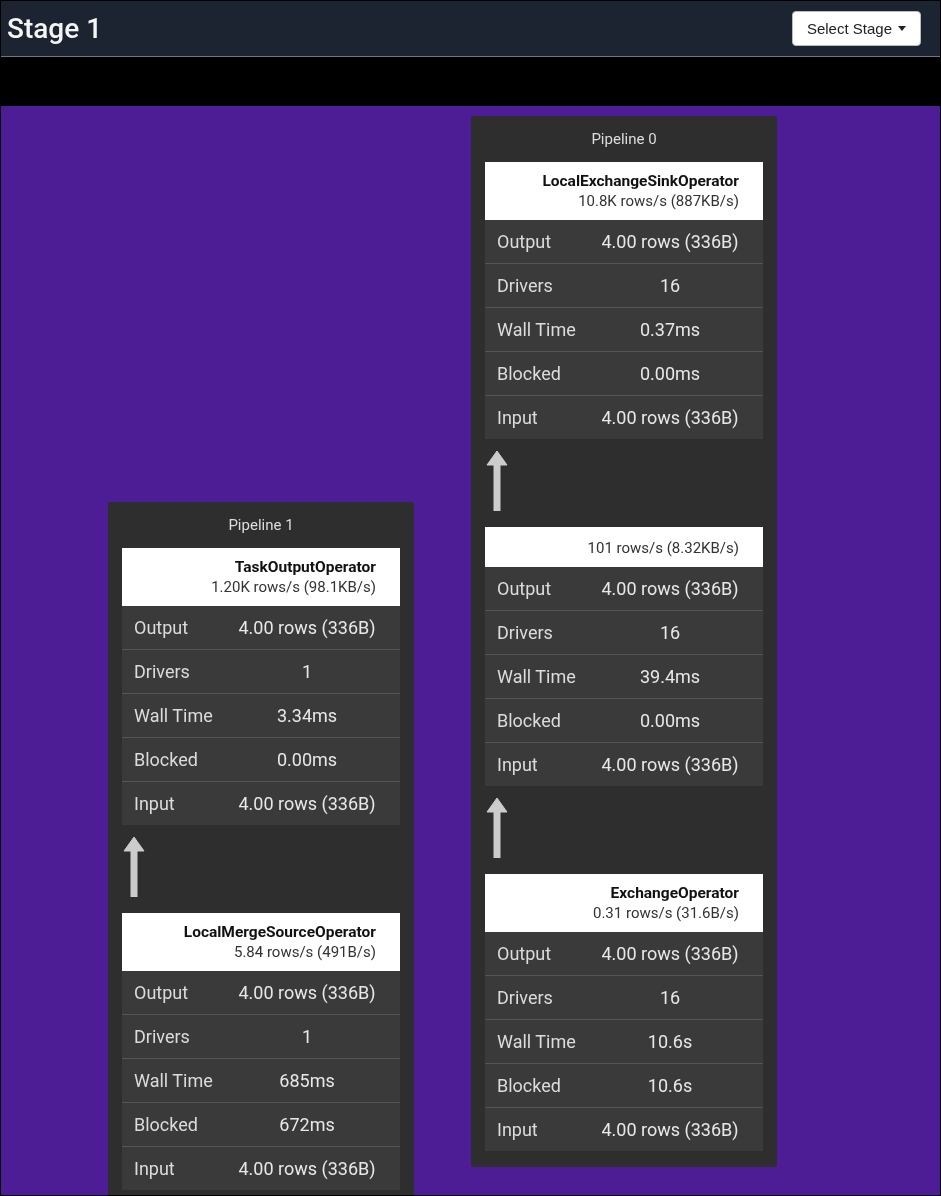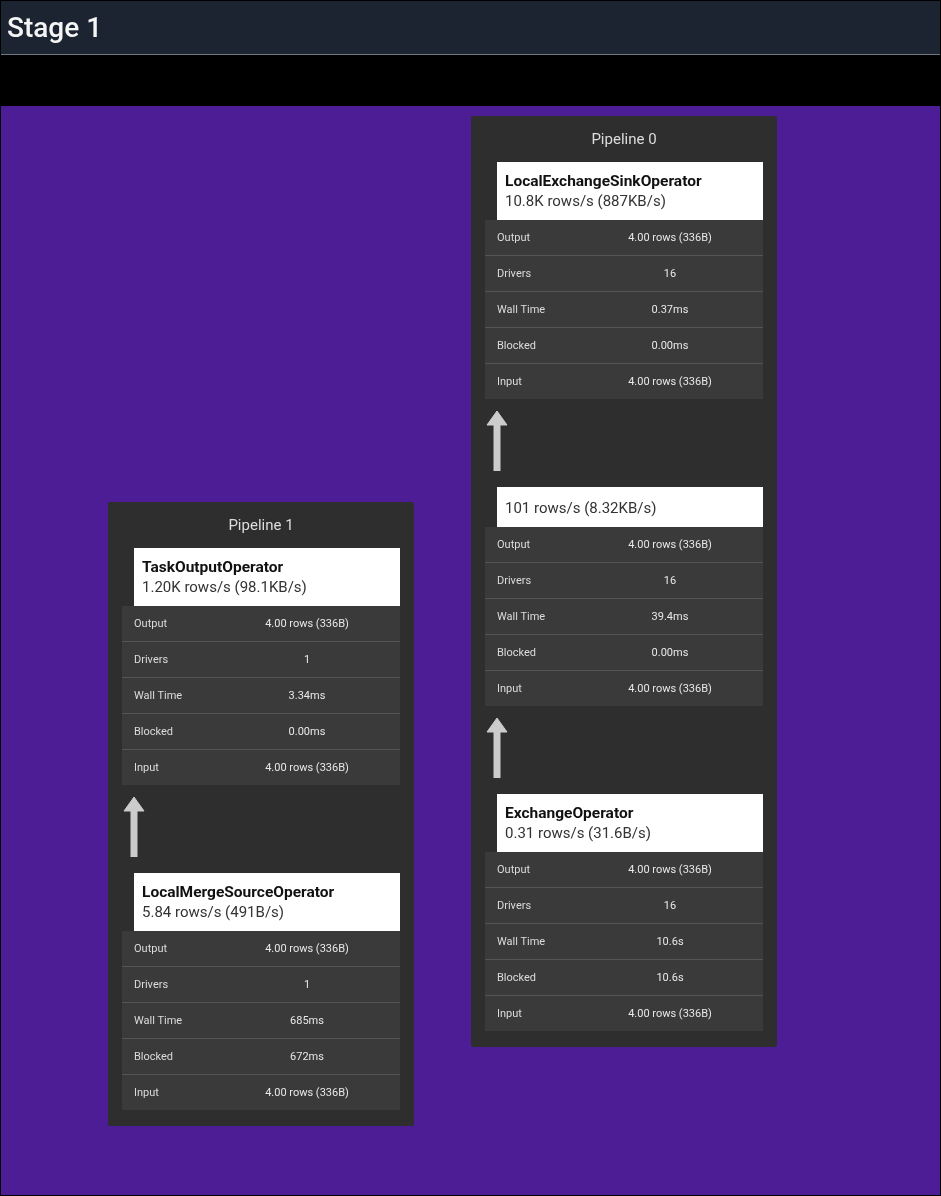--- a/index.html
+++ b/index.html
@@ -110,40 +110,39 @@
     margin-bottom: 14px;
   }
 
   .op-block {
     width: 278px;
     margin: 0 auto;
   }
   .op-header {
     background: #fff;
     color: #111;
-    padding: 10px 8px;
-    text-align: left;
-    margin-left: 12px;
+    padding: 10px 24px;
+    text-align: right;
   }
   .op-name {
     font-weight: 700;
     font-size: 15.5px;
   }
   .op-sub {
     font-size: 15px;
     color: #333;
     margin-top: 2px;
   }
   .op-stats {
     background: #3a3a3a;
   }
   .op-row {
     display: flex;
     padding: 11px 12px;
-    font-size: 11px;
+    font-size: 18px;
     color: #e6e6e6;
     border-top: 1px solid #555;
   }
   .op-row:first-child { border-top: none; }
   .op-row .lbl {
     width: 92px;
     color: #dcdcdc;
   }
   .op-row .val {
     flex: 1;
@@ -162,20 +161,24 @@
   .p0 { top: 10px;  left: 470px; }
   .p1 { top: 396px; left: 107px; }
 </style>
 </head>
 <body>
 
 <div class="viewport">
 
   <div class="header-bar">
     <div class="header-title">Stage 1</div>
+    <button class="select-stage-btn">
+      <span>Select Stage</span>
+      <span class="caret-down"></span>
+    </button>
   </div>
   <div class="divider"></div>
 
   <div class="scroll-area">
     <div class="canvas" id="canvas">
         <div class="pipeline-panel p0"><div class="pipeline-title">Pipeline 0</div>
     <div class="op-block">
       <div class="op-header">
         <div class="op-name">LocalExchangeSinkOperator</div>
         <div class="op-sub">10.8K rows/s (887KB/s)</div>

